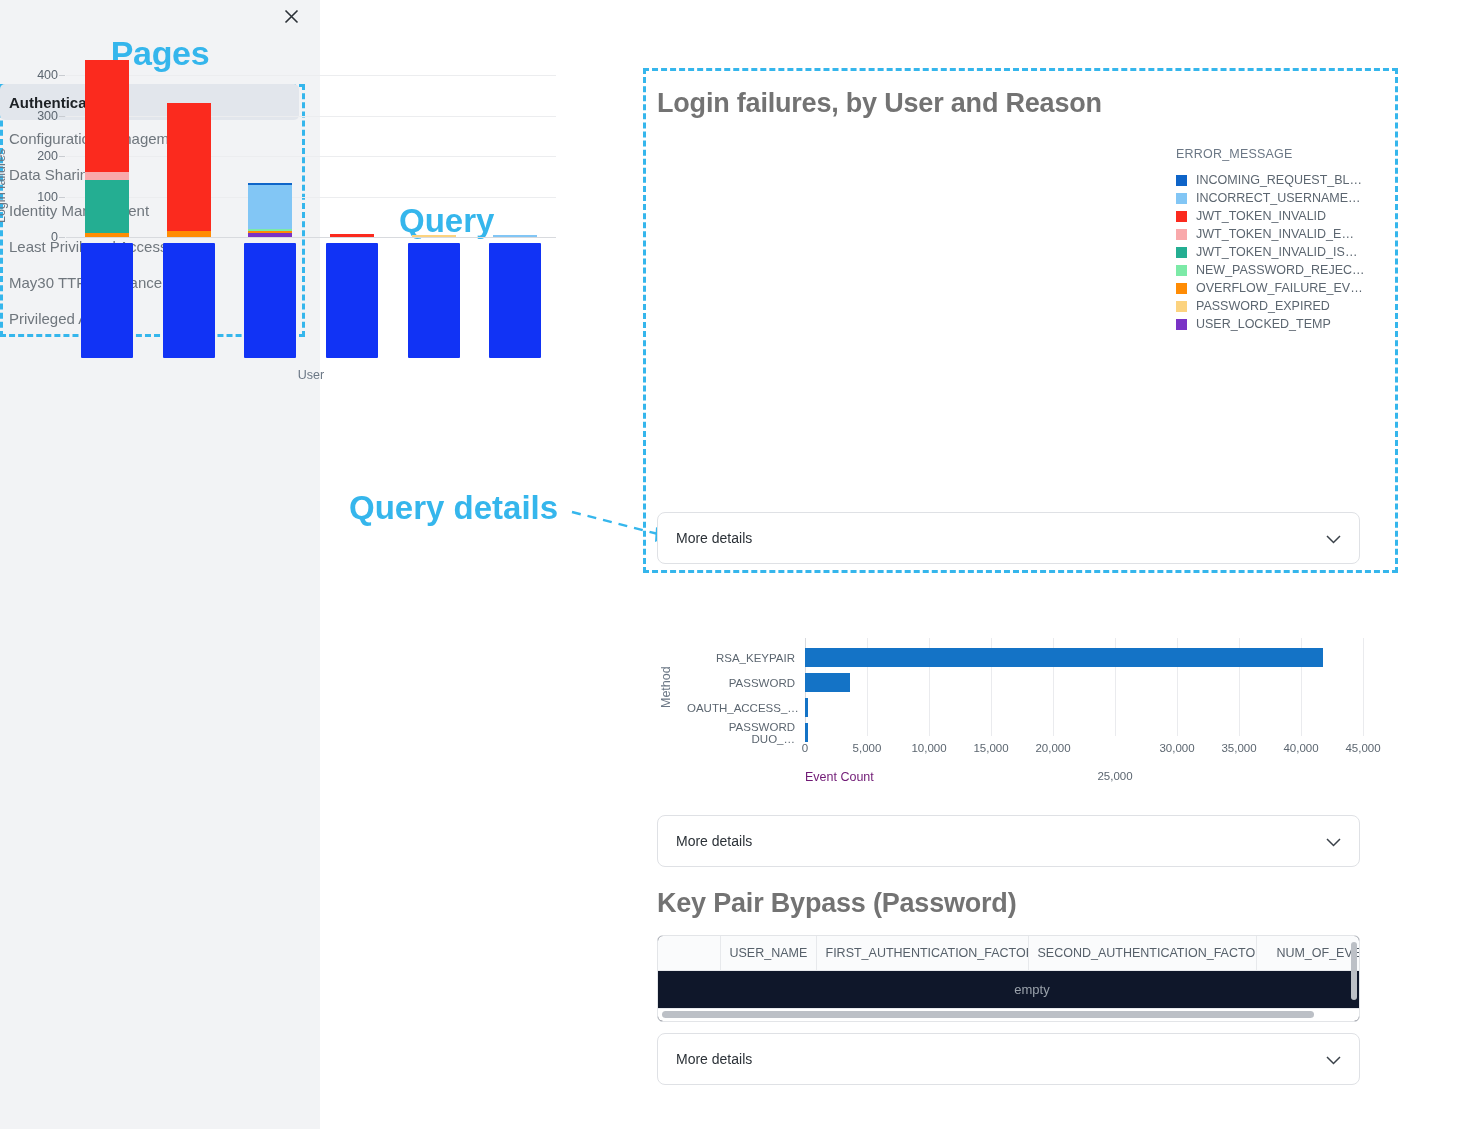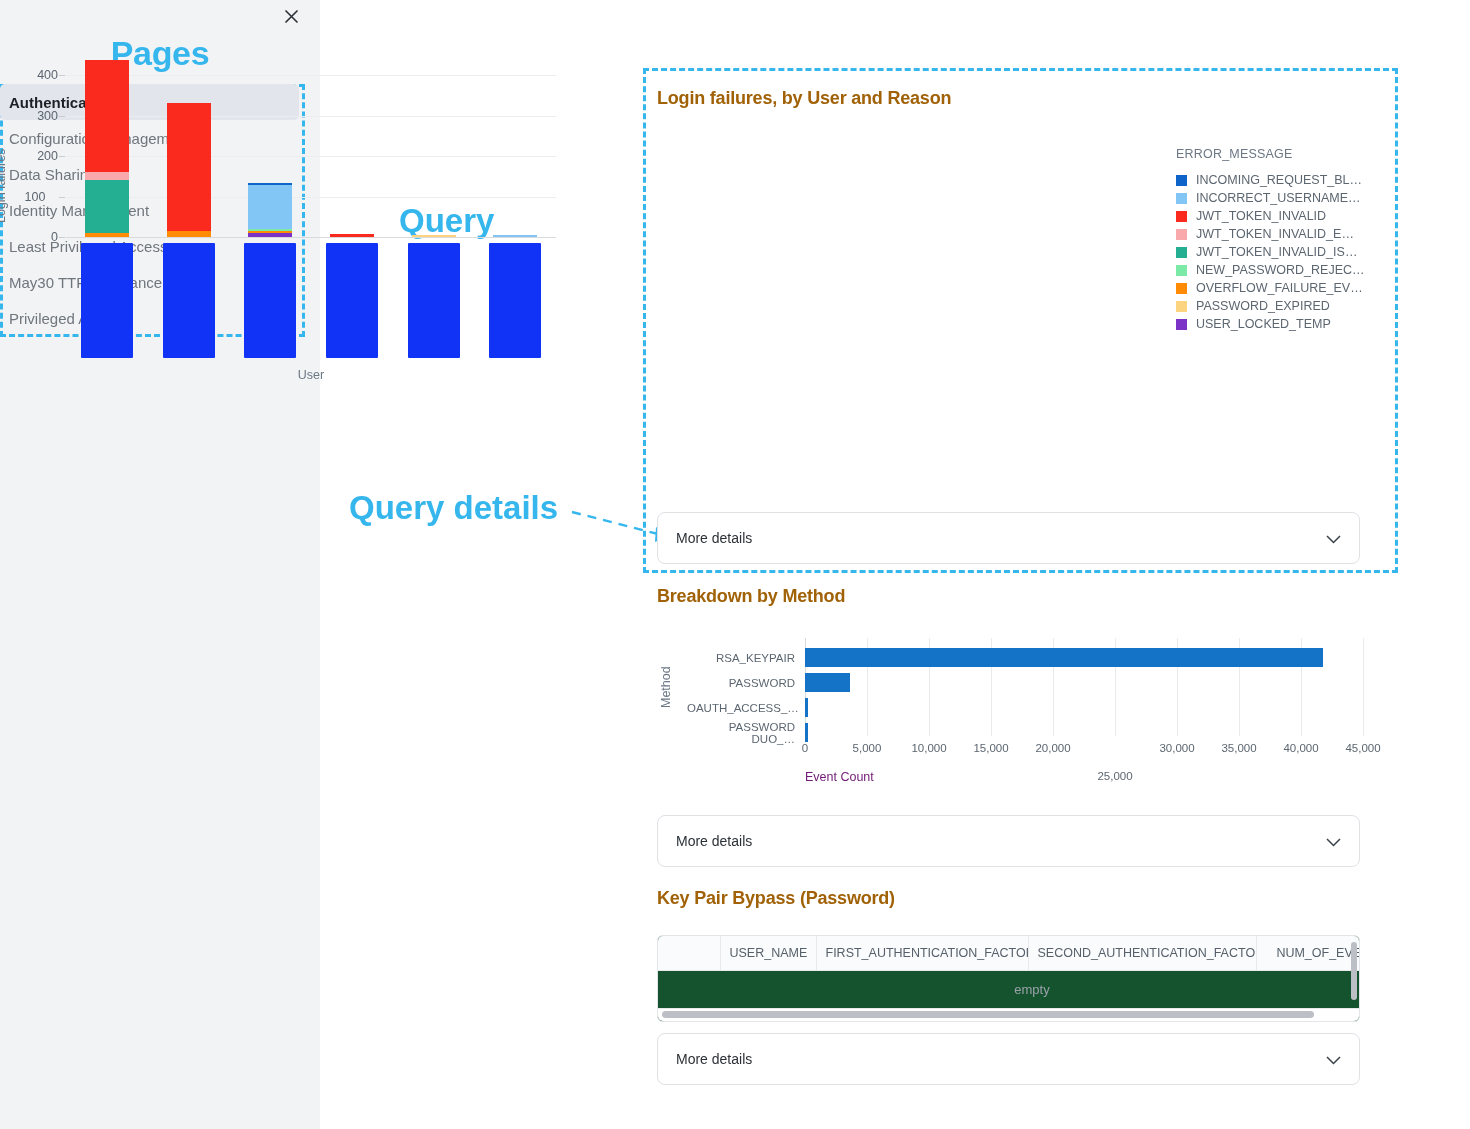--- a/index.html
+++ b/index.html
@@ -66,21 +66,21 @@
   .anno-query { left: 399px; top: 202px; font-size: 33px; }
   .anno-query-details { left: 349px; top: 489px; font-size: 33px; }
 
   .query-dashbox {
     position: absolute; left: 643px; top: 68px; width: 755px; height: 505px;
     border: 3px dashed #35b6ec;
     pointer-events: none;
   }
   svg.anno-arrow { position: absolute; left: 570px; top: 500px; width: 110px; height: 50px; overflow: visible; }
   .panel-title {
-    font-size: 18px; font-weight: 700; color: #a16207;
+    font-size: 27px; font-weight: 700; color: #737373;
     letter-spacing: -0.2px;
   }
 
   
   .chart1-wrap { position: absolute; left: 657px; top: 88px; width: 740px; height: 400px; }
   .chart1-title { position:absolute; left:0; top:0; }
   .chart1-plot { position: absolute; left: 0px; top: 55px; width: 740px; height: 340px; }
 
   .yaxis-label {
     position: absolute; left: -6px; top: 168px;
@@ -139,21 +139,21 @@
   .xtick {
     position:absolute; font-size: 11.5px; color:#5c6670;
     transform: translateX(-50%); white-space:nowrap;
   }
   .chart2-xlabel { position:absolute; width:100%; text-align:left; font-size:12.5px; color:#701a75; }
 
   
   .chart3-wrap { position:absolute; left:657px; top:888px; width:740px; }
   .tbl-outer {
     position:absolute; left:0; top:47px; width:703px;
-    border:1px solid #e3e5e8; border-radius:6px; background:#14532d;
+    border:1px solid #e3e5e8; border-radius:6px; background:#0f172a;
     overflow:hidden;
   }
   .tbl { width:100%; border-collapse: collapse; table-layout: fixed; }
   .tbl th {
     background:#fafbfc; border-right:1px solid #e7e9ec; border-bottom:1px solid #e7e9ec;
     font-weight:400; color:#56606a; font-size:12.5px; padding:10px 9px;
     text-align:center; white-space:nowrap; overflow:hidden;
   }
   .tbl th:last-child { border-right:none; }
   .tbl td.empty-cell {
@@ -201,21 +201,21 @@
 
   <div class="chart1-wrap">
     <div class="panel-title chart1-title">Login failures, by User and Reason</div>
   </div>
 
   <div class="chart1-plot" id="c1plot">
     <div class="yaxis-label">Login failures</div>
     <div id="c1-yticks">
         <div class="ytick" style="top: 182px; left: 12px;">0</div>
         <div class="ticknub" style="top: 182px; left: 59px;"></div>
-        <div class="ytick" style="top: 141.556px; left: 12px; text-align: center;">100</div>
+        <div class="ytick" style="top: 141.556px; left: 12px;">100</div>
         <div class="ticknub" style="top: 141.556px; left: 59px;"></div>
         <div class="ytick" style="top: 101.111px; left: 12px;">200</div>
         <div class="ticknub" style="top: 101.111px; left: 59px;"></div>
         <div class="ytick" style="top: 60.6667px; left: 12px;">300</div>
         <div class="ticknub" style="top: 60.6667px; left: 59px;"></div>
         <div class="ytick" style="top: 20.2222px; left: 12px;">400</div>
         <div class="ticknub" style="top: 20.2222px; left: 59px;"></div>
       </div>
     <div id="c1-grid">
         <div class="gridline" style="top: 141.556px; left: 66px; width: 490px;"></div>
@@ -308,21 +308,20 @@
   <div class="accordion" style="top:512px;">
     <span class="accordion-label">More details</span>
     <span class="chev">
       <svg width="15" height="9" viewBox="0 0 15 9">
           <path d="M1 1 L7.5 7.5 L14 1" stroke="#3a4149" stroke-width="1.5" fill="none"></path>
         </svg>
     </span>
   </div>
 
   <div class="chart2-wrap">
-    <div class="panel-title chart2-title">Breakdown by Method</div>
     <div class="chart2-plot" id="c2plot">
       <div class="h-ylabel">Method</div>
       <div id="c2-cats">
           <div class="cat-label" style="top: 23.5px; left: 30px;">RSA_KEYPAIR</div>
           <div class="cat-label" style="top: 48.5px; left: 30px;">PASSWORD</div>
           <div class="cat-label" style="top: 73.5px; left: 30px;">OAUTH_ACCESS_…</div>
           <div class="cat-label" style="top: 98.5px; left: 30px;">PASSWORD DUO_…</div>
         </div>
       <div id="c2-grid">
           <div class="vgrid" style="left: 210px; top: 4px; height: 98px;"></div>

